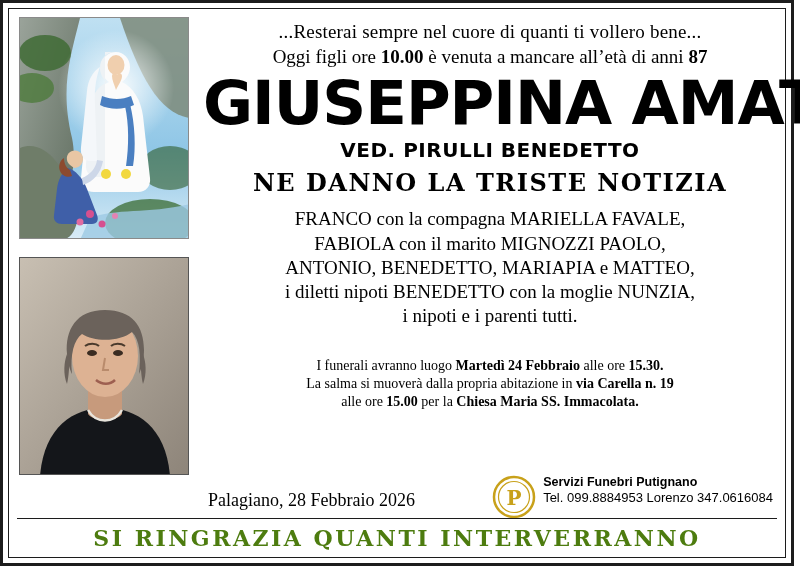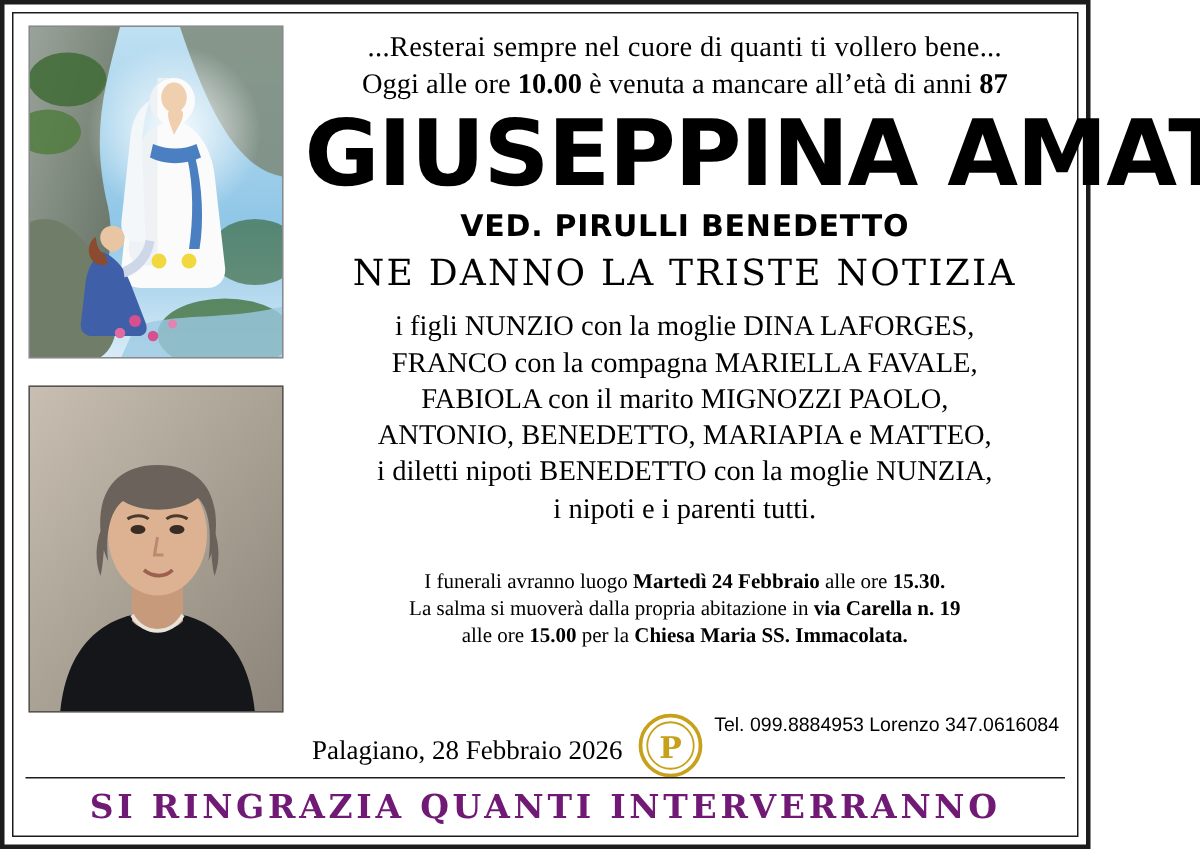--- a/index.html
+++ b/index.html
@@ -8,21 +8,21 @@
     background: #ffffff;
   }
   body {
     width: 800px;
     height: 566px;
     font-family: "Liberation Serif", serif;
     overflow: hidden;
   }
   .poster {
     position: relative;
-    width: 727px;
+    width: 794px;
     height: 566px;
     background: #ffffff;
     box-sizing: border-box;
     border: 3px solid #1c1c1c;
   }
   .inner-border {
     position: absolute;
     left: 5px;
     top: 5px;
     right: 5px;
@@ -94,21 +94,21 @@
   }
   .widow-line {
     font-family: "DejaVu Sans", sans-serif;
     font-weight: bold;
     font-size: 20px;
     letter-spacing: 0.5px;
     margin: 4px 0 6px 0;
   }
   .notice-line {
     font-family: "DejaVu Serif", serif;
-    font-weight: normal;
+    font-weight: bold;
     font-size: 24px;
     letter-spacing: 1.5px;
     margin: 2px 0 10px 0;
   }
   .family {
     font-size: 19px;
     line-height: 1.28;
   }
   .family div { margin: 0; }
 
@@ -159,21 +159,21 @@
   .thanks {
     position: absolute;
     left: 0;
     right: 0;
     bottom: 12px;
     text-align: center;
     font-family: "DejaVu Serif", serif;
     font-weight: bold;
     font-size: 22px;
     letter-spacing: 2.5px;
-    color: #701a75;
+    color: #4d7c0f;
   }
   .bottom-rule {
     position: absolute;
     left: 14px;
     right: 14px;
     bottom: 44px;
     border-top: 1px solid #1c1c1c;
   }
 </style>
 </head>
@@ -278,31 +278,30 @@
         <path d="M76 122 C82 127 90 127 95 122" stroke="#9d5f50" stroke-width="2.5" fill="none"></path>
       </svg>
     </div>
   </div>
 
   <div class="main-col">
 
     <div class="line-epitaph">...Resterai sempre nel cuore di quanti ti vollero bene...</div>
 
     <div class="line-hour">
-      <span>Oggi alle ore </span><b>10.00</b><span> è venuta a mancare all’età di anni </span><b>87</b>
+      <span>Oggi figli ore </span><b>10.00</b><span> è venuta a mancare all’età di anni </span><b>87</b>
     </div>
 
     <div class="deceased-name">GIUSEPPINA AMATI</div>
 
     <div class="widow-line">VED. PIRULLI BENEDETTO</div>
 
     <div class="notice-line">NE DANNO LA TRISTE NOTIZIA</div>
 
     <div class="family">
-      <div>i figli NUNZIO con la moglie DINA LAFORGES,</div>
       <div>FRANCO con la compagna MARIELLA FAVALE,</div>
       <div>FABIOLA con il marito MIGNOZZI PAOLO,</div>
       <div>ANTONIO, BENEDETTO, MARIAPIA e MATTEO,</div>
       <div>i diletti nipoti BENEDETTO con la moglie NUNZIA,</div>
       <div>i nipoti e i parenti tutti.</div>
     </div>
 
     <div class="funeral">
       <div>
         <span>I funerali avranno luogo </span><b>Martedì 24 Febbraio</b><span> alle ore </span><b>15.30.</b>
@@ -320,20 +319,21 @@
 
   <div class="agency">
     <div class="agency-logo">
       <svg width="44" height="44" viewBox="0 0 44 44" xmlns="http://www.w3.org/2000/svg">
         <circle cx="22" cy="22" r="20" fill="none" stroke="#c8a11a" stroke-width="2.5"></circle>
         <circle cx="22" cy="22" r="15.5" fill="none" stroke="#c8a11a" stroke-width="1.2"></circle>
         <text x="22" y="30" text-anchor="middle" font-family="DejaVu Serif, serif" font-size="20" font-weight="bold" fill="#c8a11a">P</text>
       </svg>
     </div>
     <div class="agency-text">
+      <div class="agency-name">Servizi Funebri Putignano</div>
       <div class="agency-sub">Tel. 099.8884953 Lorenzo 347.0616084</div>
     </div>
   </div>
 
   <div class="bottom-rule"></div>
 
   <div class="thanks">SI RINGRAZIA QUANTI INTERVERRANNO</div>
 </div>
 
 </body></html>

